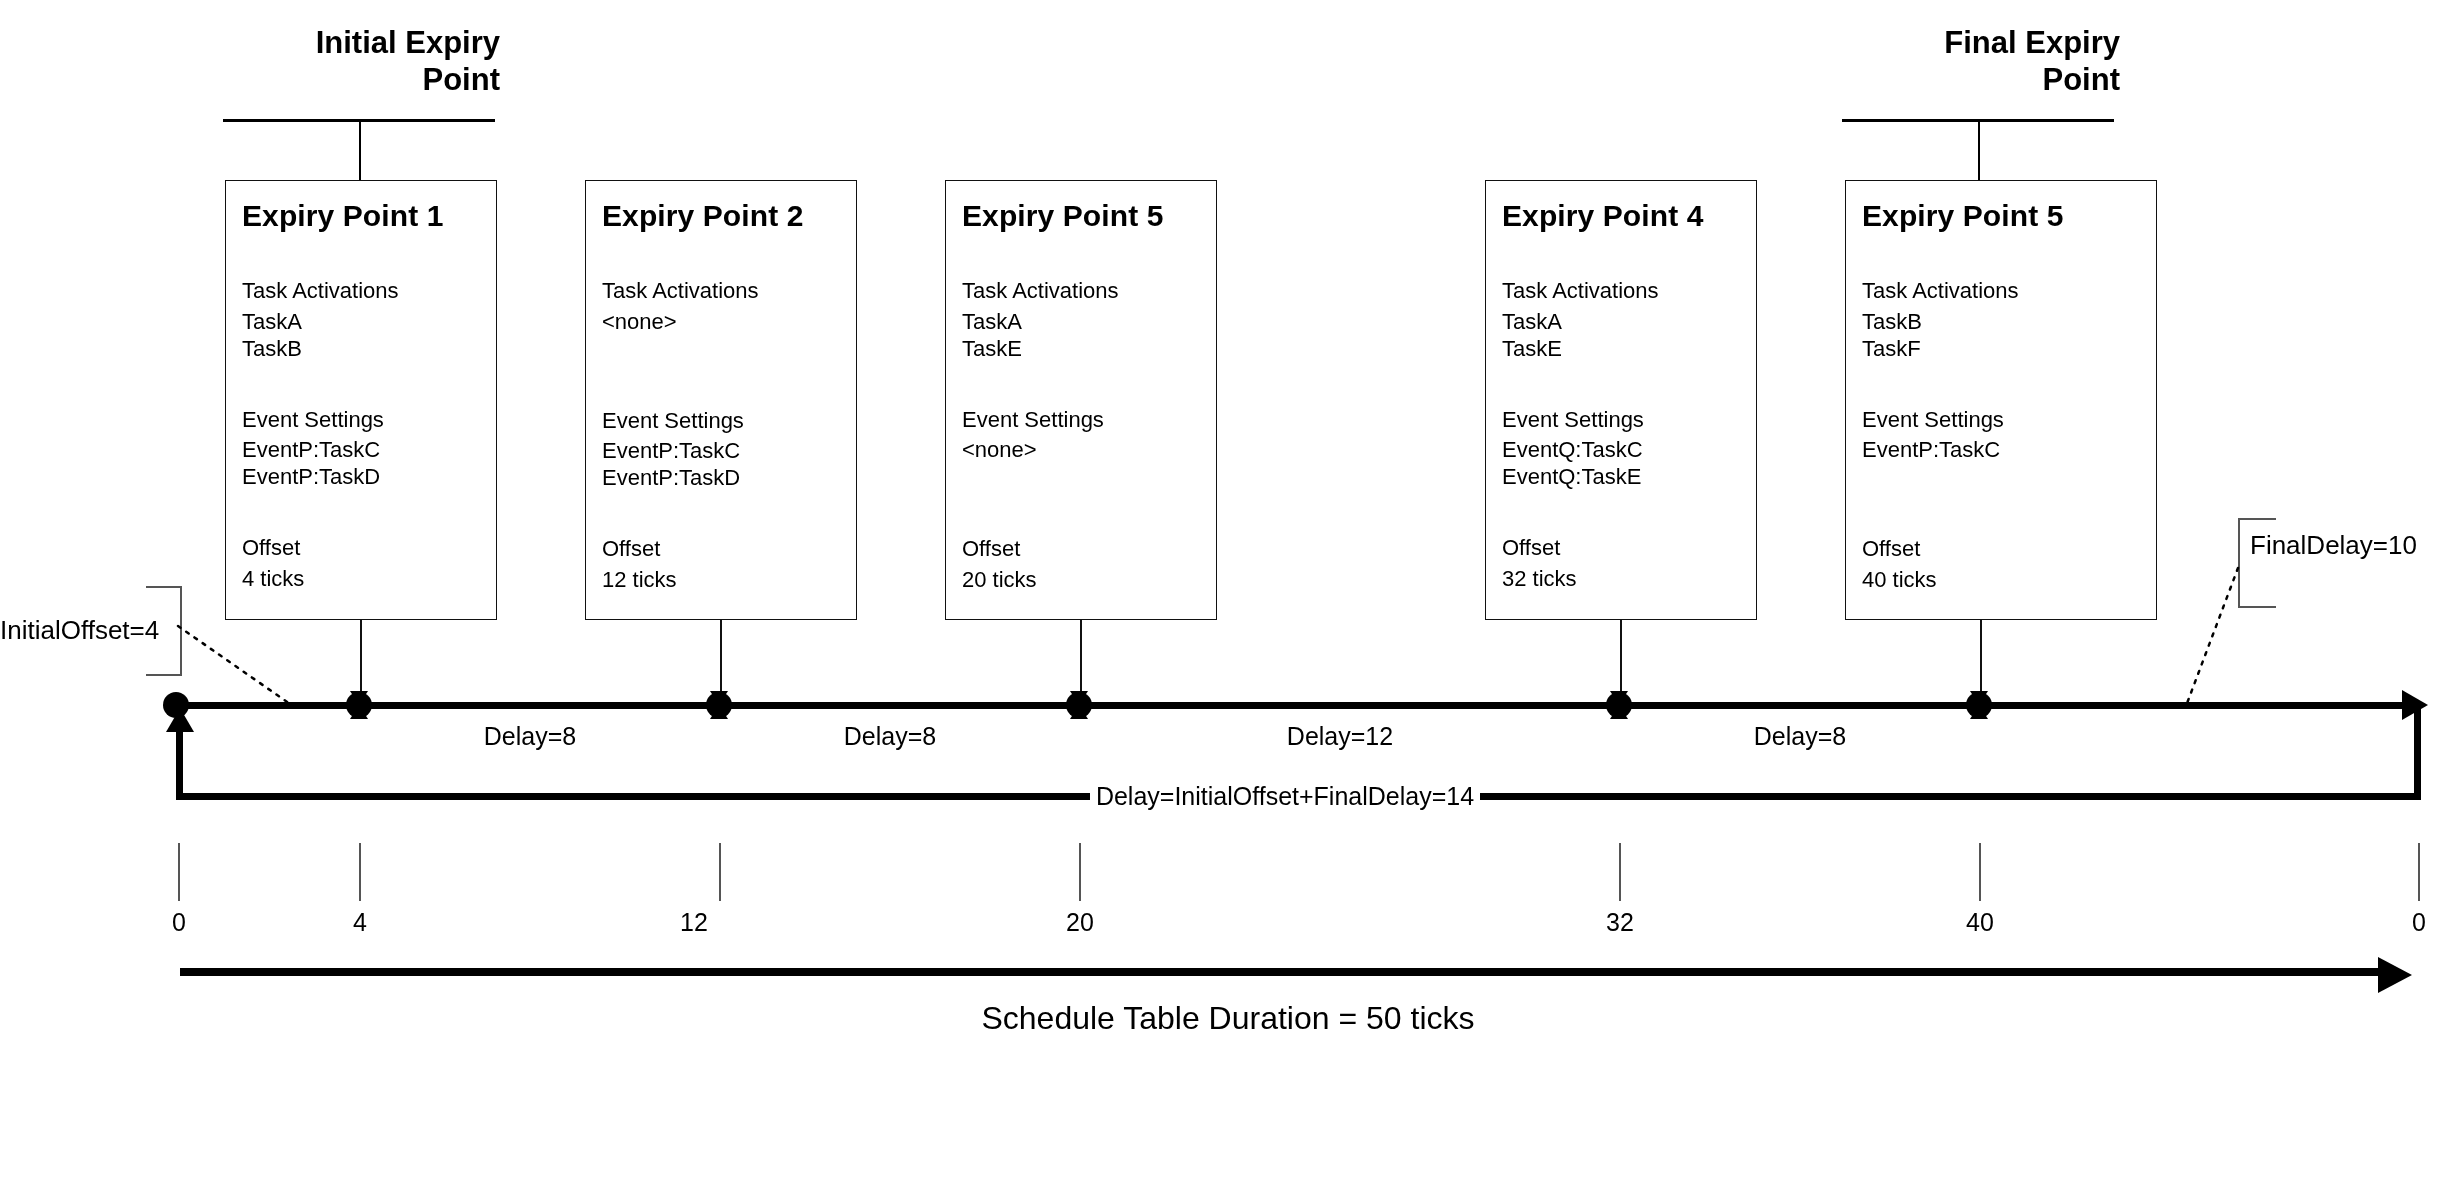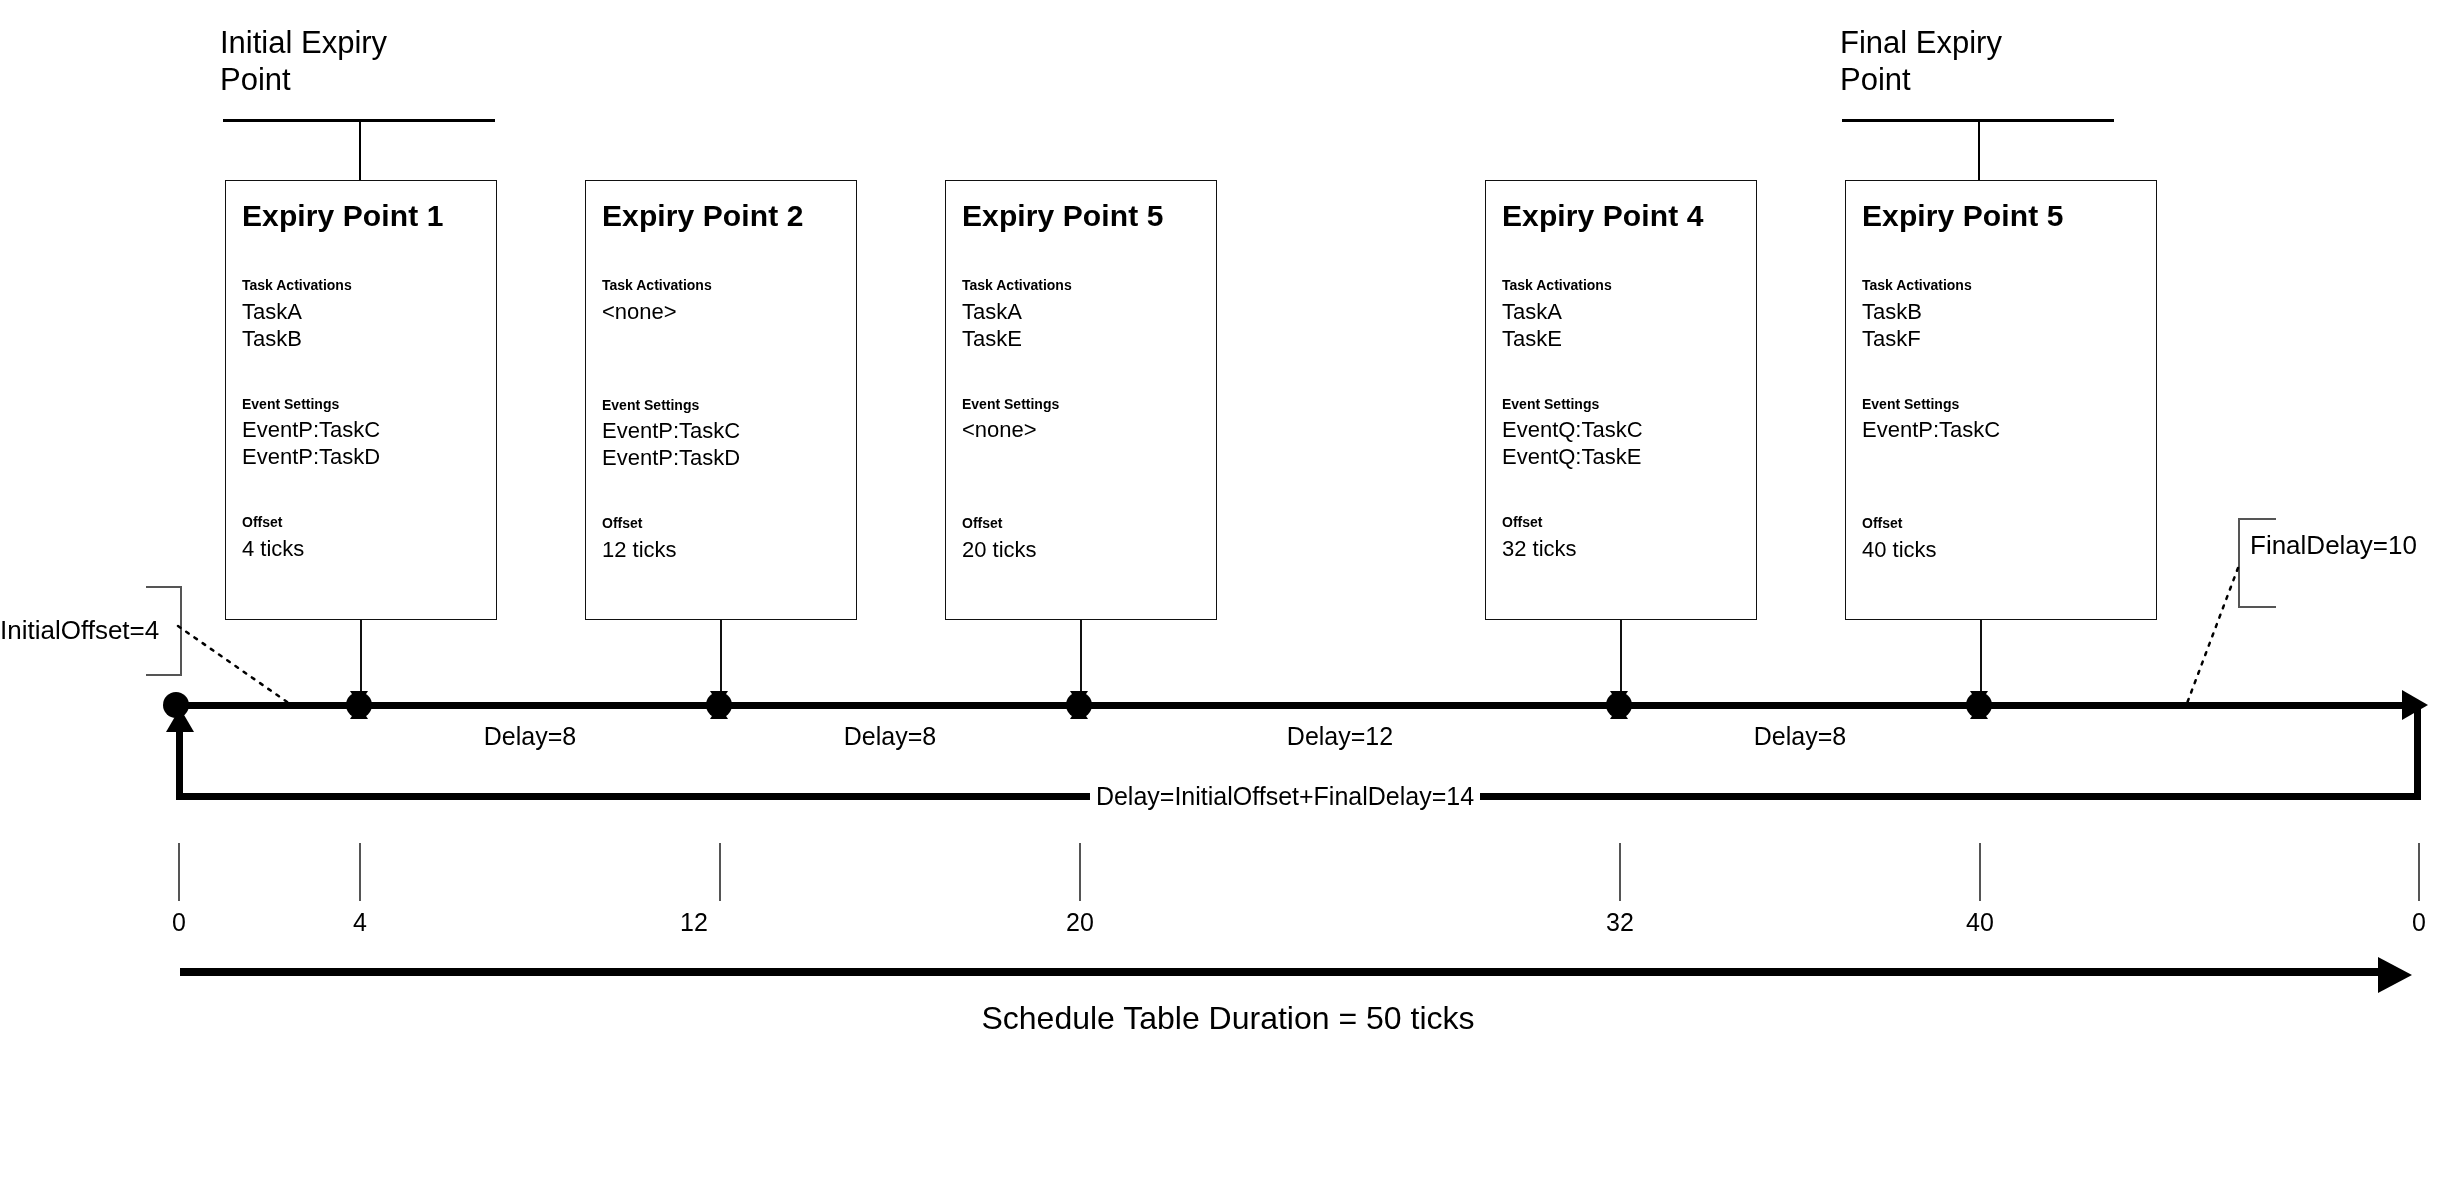--- a/index.html
+++ b/index.html
@@ -5,34 +5,35 @@
   html,body{margin:0;padding:0;background:#fff;}
   body{
     width:2457px;height:1195px;position:relative;overflow:hidden;
     font-family:"Liberation Sans", sans-serif;color:#000;
   }
   .canvas{position:absolute;left:0;top:0;width:2457px;height:1195px;}
   .abs{position:absolute;}
 
   
   .callout-label{
-    font-size:31px;line-height:1.18;text-align:left;color:#000;
+    font-size:31px;line-height:1.18;text-align:right;color:#000;
     white-space:pre-line;
+    font-weight:bold;
   }
   .callout-bar{background:#000;height:3px;}
   .callout-stem{background:#000;width:2px;}
 
   
   .ep-box{
     border:1.5px solid #111;background:#fff;box-sizing:border-box;
     padding:18px 16px 0 16px;
   }
   .ep-title{font-size:30px;font-weight:bold;letter-spacing:.1px;margin-bottom:30px;}
   .ep-section{margin-bottom:22px;}
-  .ep-head{font-size:14px;font-weight:bold;line-height:1.25;margin-bottom:3px;margin-top:44px;}
+  .ep-head{font-size:22px;font-weight:normal;line-height:1.25;margin-bottom:3px;margin-top:44px;}
   .ep-item{font-size:22px;line-height:1.23;}
   .ep-spacer{height:28px;}
   .ep-leg{position:absolute;background:#111;width:1.5px;}
 
   
   .tl-axis{background:#000;height:7px;}
   .tl-dot{
     position:absolute;width:26px;height:26px;border-radius:50%;
     background:#000;
   }

